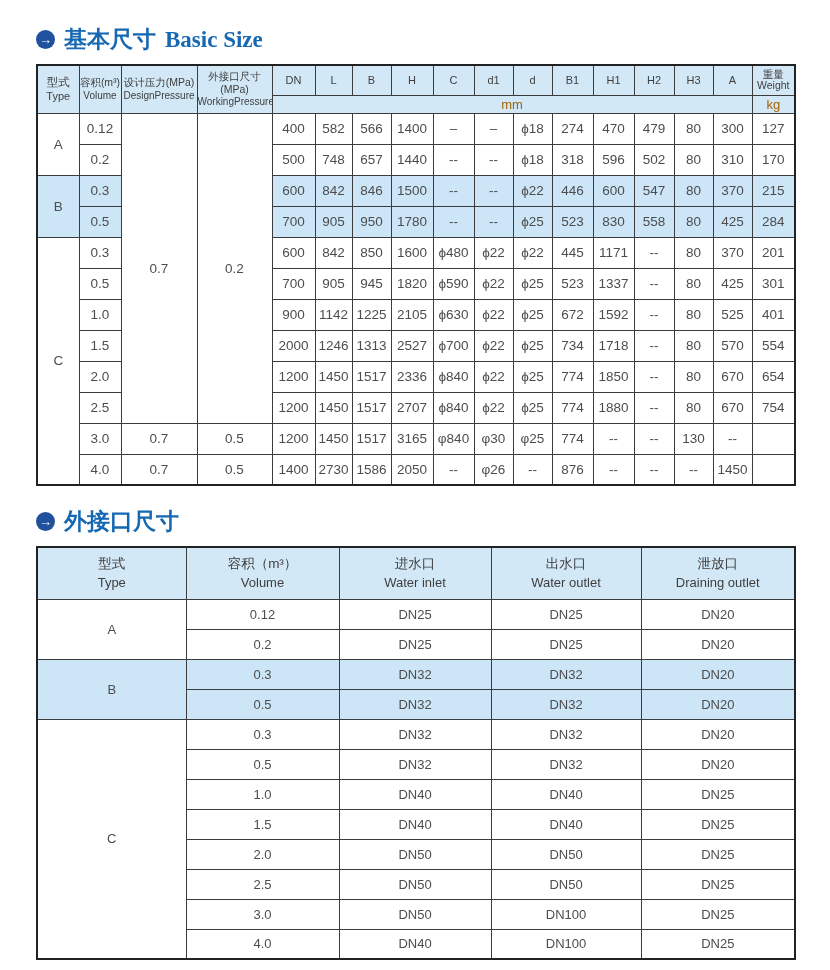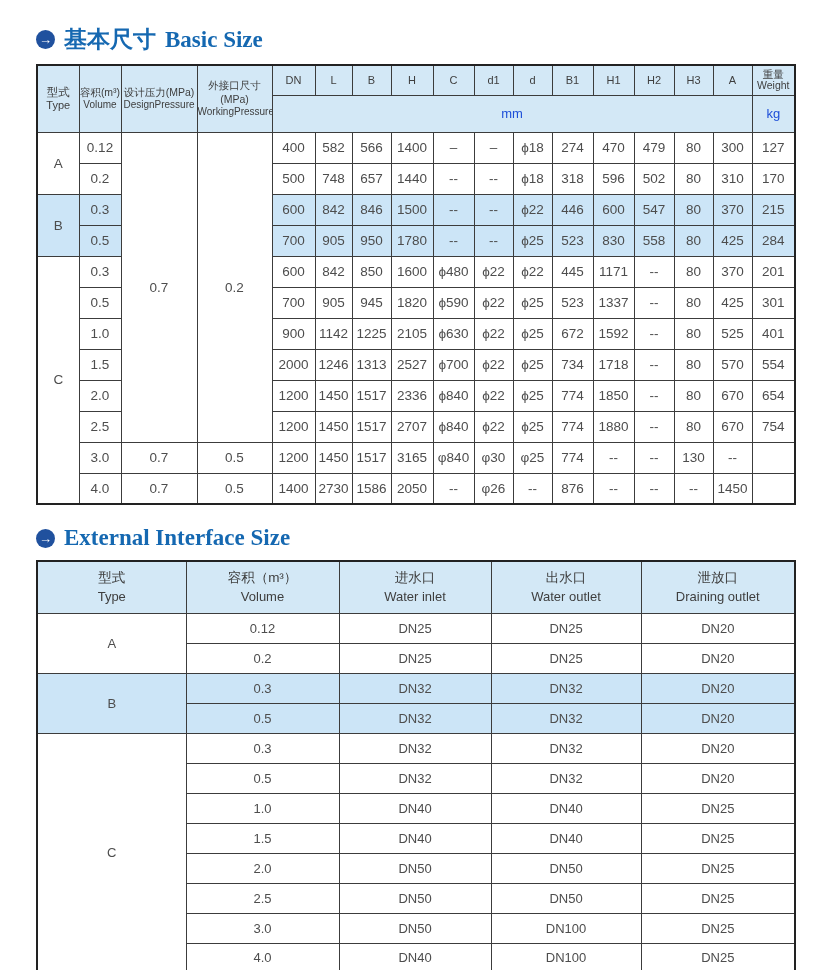--- a/index.html
+++ b/index.html
@@ -37,21 +37,21 @@
     padding:0;color:var(--c-text);font-weight:normal;overflow:hidden;
   }
   
   .t1 thead th{background:var(--c-header-bg);color:#3e3e3e;}
   .t1 .dim-hdr{height:30px;font-size:11px;}
   .t1 .left-hdr{font-size:10px;line-height:1.25;}
   .t1 .left-hdr .zh{font-size:10.5px;}
   .t1 .left-hdr.first .zh{font-size:11.5px;}
   .t1 .left-hdr.first .en{font-size:11px;}
   .t1 .weight-hdr{font-size:10.5px;line-height:1.1;text-align:center;}
-  .t1 .unit{height:37px;font-size:13px;background:var(--c-header-bg);color:#1d4ed8;}
+  .t1 .unit{height:18px;font-size:13px;background:var(--c-header-bg);color:#a16207;}
   .t1 tbody td{height:31px;font-size:13.5px;}
   
   .t2 thead th{height:52px;background:var(--c-header-bg);color:#3e3e3e;
                font-size:13px;line-height:1.35;}
   .t2 thead .zh{font-size:13.5px;}
   .t2 tbody td{height:30px;font-size:13px;}
   .hl{background:var(--c-hl-bg);}
 </style>
 </head>
 <body>
@@ -325,21 +325,21 @@
             <td>--</td>
             <td>--</td>
             <td>1450</td>
             <td></td>
           </tr>
         </tbody>
     </table>
 
     <div class="sec-title second">
       <span class="title-icon">→</span>
-      <span class="title-en">External Interface Size</span>
+      <span class="title-zh">外接口尺寸</span>
     </div>
 
     <table class="t2">
       <colgroup>
           <col style="width: 149px;">
           <col style="width: 153px;">
           <col style="width: 152px;">
           <col style="width: 150px;">
           <col style="width: 154px;">
         </colgroup>

